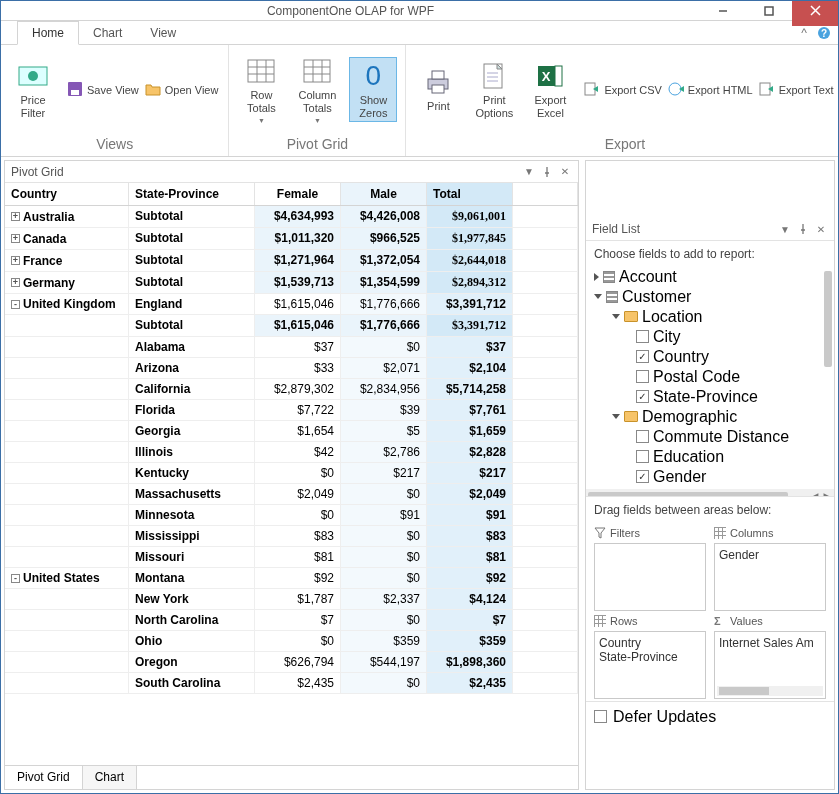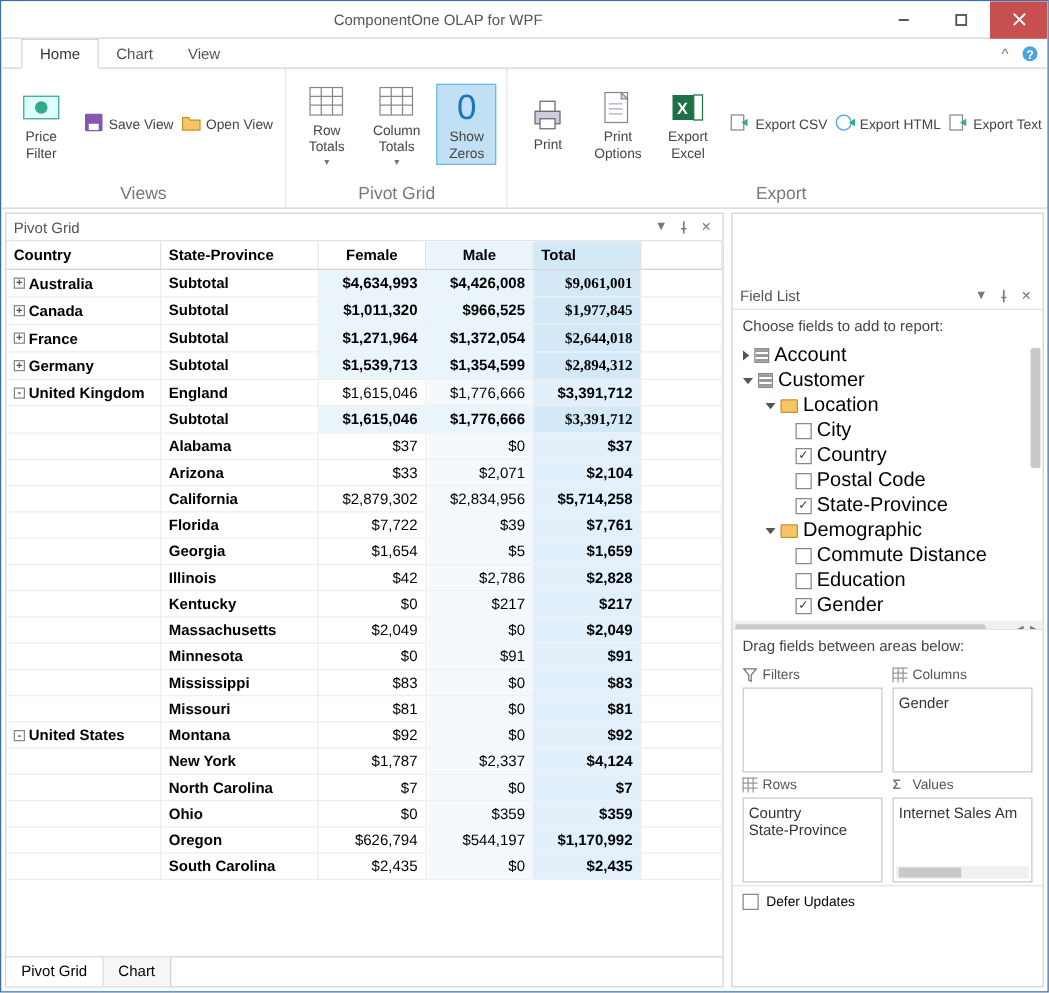--- a/index.html
+++ b/index.html
@@ -1,19 +1,19 @@
 <!DOCTYPE html>
 <html><head>
 <meta charset="utf-8">
 <style>
 * { box-sizing: border-box; margin: 0; padding: 0; font-family: "Segoe UI", Tahoma, sans-serif; }
 body { background: #fff; width: 839px; height: 794px; overflow: hidden; border: 1px solid #3b6fa7; display: flex; flex-direction: column; }
 
 
-.titlebar { height: 30px; background: #fff; display: flex; align-items: center; border-bottom: 1px solid #d4d4d4; }
+.titlebar { height: 20px; background: #fff; display: flex; align-items: center; border-bottom: 1px solid #d4d4d4; }
 .titlebar .title { flex: 1; text-align: center; font-size: 12px; color: #555; }
 .titlebar .winbtns { display: flex; }
 .titlebar .winbtn { width: 46px; height: 30px; display: flex; align-items: center; justify-content: center; font-size: 12px; }
 .titlebar .winbtn.close { background: #c75050; color: #fff; }
 .titlebar .winbtn.close svg path { stroke: #fff; }
 
 
 .tabstrip { height: 24px; display: flex; align-items: end; padding-left: 16px; font-size: 12px; color: #555; border-bottom: 1px solid #d4d4d4; position: relative;}
 .tabstrip .tab { padding: 4px 14px 4px; cursor: default; }
 .tabstrip .tab.active { border: 1px solid #d4d4d4; border-bottom: 1px solid #fff; background: #fff; margin-bottom: -1px; color:#333;margin-top:12px; }
@@ -80,21 +80,21 @@
 .fl-scroll-v{position:absolute;right:2px;top:4px;width:8px;height:96px;background:#c9c9c9;border-radius:2px;}
 .fl-scroll-h{height:14px;background:#f0f0f0;display:flex;align-items:center;padding:0 2px;margin-top:2px;}
 .fl-scroll-h .thumb{width:200px;height:8px;background:#c9c9c9;border-radius:2px;}
 .fl-scroll-h .arr{width:10px;height:10px;display:flex;align-items:center;justify-content:center;color:#777;font-size:9px;margin-left:auto;}
 
 .areas{display:grid;grid-template-columns:1fr 1fr;grid-template-rows:auto 68px auto 68px;gap:4px 8px;padding:4px 8px 2px;font-size:12px;}
 .areas .ahdr{display:flex;align-items:center;gap:4px;color:#555;font-size:11px;}
 .areas .abox{border:1px solid #c9c9c9;padding:4px;font-size:12px;color:#333;overflow:hidden;position:relative;}
 .areas .abox.vals .thumb{position:absolute;bottom:3px;left:4px;width:50px;height:8px;background:#c9c9c9;}
 .areas .abox.vals .track{position:absolute;bottom:2px;left:2px;right:2px;height:10px;background:#f0f0f0;}
-.defer{padding:6px 8px;font-size:11px;display:flex;align-items:center;gap:6px;border-top:1px solid #e3e3e3;}
+.defer{padding:6px 8px;font-size:16px;display:flex;align-items:center;gap:6px;border-top:1px solid #e3e3e3;}
 .defer .chk{width:13px;height:13px;border:1px solid #888;}
 
 .funnel{width:12px;height:12px;}
 .gridi{width:12px;height:12px;display:inline-block;background:
   linear-gradient(#999,#999) 0 0/12px 1px no-repeat,
   linear-gradient(#999,#999) 0 4px/12px 1px no-repeat,
   linear-gradient(#999,#999) 0 8px/12px 1px no-repeat,
   linear-gradient(#999,#999) 0 0/1px 12px no-repeat,
   linear-gradient(#999,#999) 4px 0/1px 12px no-repeat,
   linear-gradient(#999,#999) 8px 0/1px 12px no-repeat;}
@@ -545,21 +545,21 @@
             <div class="c4">$359</div>
             <div class="c5"></div>
           </div>
           <div class="pvtrow">
             <div class="c0">
               <span></span>
             </div>
             <div class="c1">Oregon</div>
             <div class="c2">$626,794</div>
             <div class="c3">$544,197</div>
-            <div class="c4">$1,170,992</div>
+            <div class="c4">$1,898,360</div>
             <div class="c5"></div>
           </div>
           <div class="pvtrow">
             <div class="c0">
               <span></span>
             </div>
             <div class="c1">South Carolina</div>
             <div class="c2">$2,435</div>
             <div class="c3">$0</div>
             <div class="c4">$2,435</div>

